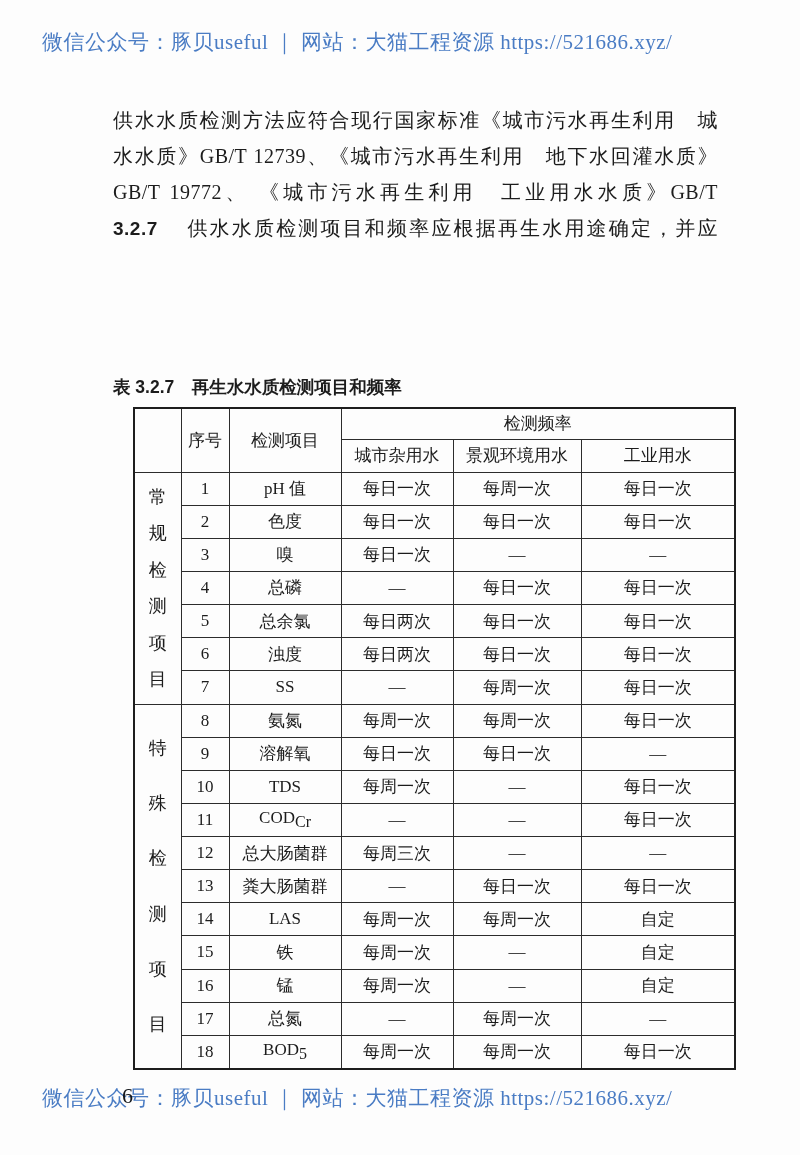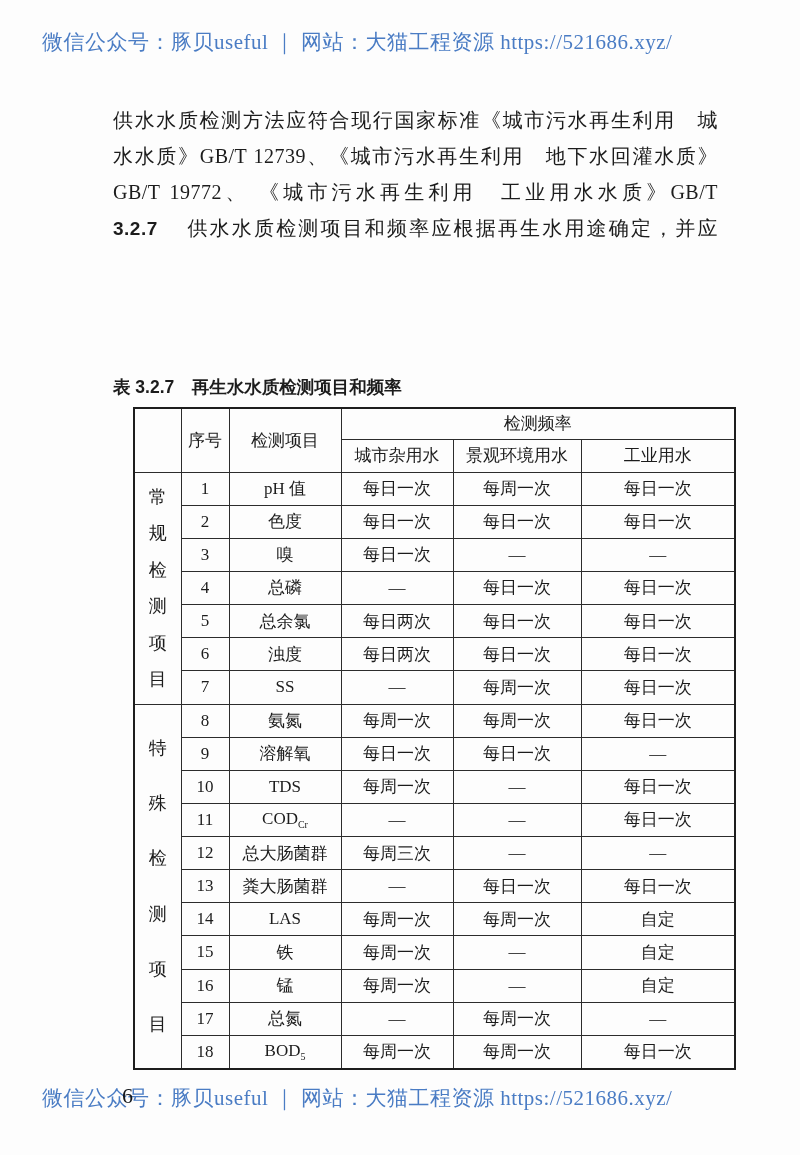--- a/index.html
+++ b/index.html
@@ -85,21 +85,21 @@
   td.gcell{padding:0;}
   .vlabel{
     display:flex;
     flex-direction:column;
     justify-content:space-evenly;
     align-items:center;
     height:100%;
     font-size:18px;
   }
   .ital{}
-  table.wq sub{font-size:10px;}
+  table.wq sub{font-size:16px;}
 </style>
 </head>
 <body>
 
 <div class="page">
 
   <div class="watermark header">微信公众号：豚贝useful ｜ 网站：大猫工程资源 https://521686.xyz/</div>
 
   <div class="body-text">
     <div class="tline just">供水水质检测方法应符合现行国家标准《城市污水再生利用　城</div>

